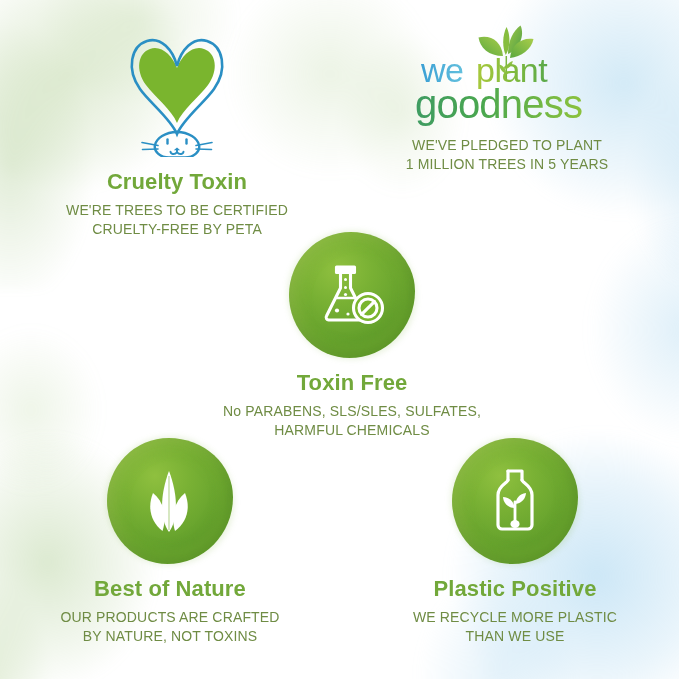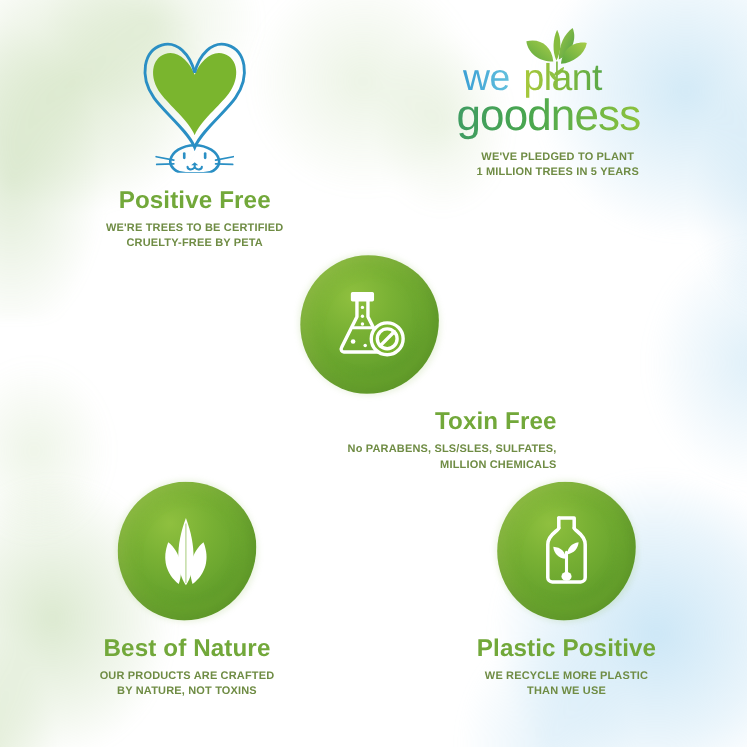--- a/index.html
+++ b/index.html
@@ -81,33 +81,33 @@
   }
   .panel-title {
     font-size: 22px;
     font-weight: bold;
     color: #72a83a;
     letter-spacing: 0.1px;
     margin: 0;
     line-height: 1.18;
   }
   .panel-desc {
-    font-size: 10px;
-    font-weight: bold;
+    font-size: 14px;
+    font-weight: normal;
     color: #6f8c44;
     letter-spacing: 0.15px;
     line-height: 1.38;
     margin: 6px 0 0 0;
     white-space: pre-line;
   }
 
   
   #panel-cruelty-free   { left: 22px;  top: 22px;  width: 310px; }
   #panel-we-plant       { left: 352px; top: 22px;  width: 310px; }
-  #panel-toxin-free     { left: 166px; top: 232px; width: 340px; text-align: right; }
+  #panel-toxin-free     { left: 182px; top: 232px; width: 340px; }
   #panel-best-of-nature { left: 15px;  top: 438px; width: 310px; }
   #panel-plastic-pos    { left: 360px; top: 438px; width: 310px; }
 
   .icon-holder {
     width: 100%;
     display: flex;
     justify-content: center;
     align-items: flex-end;
   }
 
@@ -199,21 +199,21 @@
         <path d="M65.5 117.5 L65.5 121.5" stroke="#2a8fc4" stroke-width="2.4" stroke-linecap="round"></path>
         <path d="M84.5 117.5 L84.5 121.5" stroke="#2a8fc4" stroke-width="2.4" stroke-linecap="round"></path>
 
         <path d="M75 125.5 L71.8 128.2 L78.2 128.2 Z" fill="#2a8fc4"></path>
         <path d="M75 128.2 L75 130.2 M75 130.2 C 72.5 133.2, 68.5 132.2, 68.5 129.6 M75 130.2 C 77.5 133.2, 81.5 132.2, 81.5 129.6" fill="none" stroke="#2a8fc4" stroke-width="1.9" stroke-linecap="round"></path>
 
         <path d="M56 123.5 L40 120.5 M56 127 L40.5 127.5 M94 123.5 L110 120.5 M94 127 L109.5 127.5" stroke="#2a8fc4" stroke-width="1.6" stroke-linecap="round" fill="none"></path>
       </svg>
     </div>
     <div class="title-row">
-      <p class="panel-title">Positive Free</p>
+      <p class="panel-title">Cruelty Toxin</p>
       <p class="panel-desc">WE'RE TREES TO BE CERTIFIED
 CRUELTY-FREE BY PETA</p>
     </div>
   </div>
 
   <div class="panel" id="panel-we-plant">
     <div class="icon-holder">
       <svg id="we-plant-goodness-logo" viewBox="0 0 200 108">
         <defs>
           <linearGradient id="gradBlue" x1="0" y1="0" x2="1" y2="0">
@@ -285,21 +285,21 @@
 
           <circle cx="53" cy="50" r="14.5" fill="#7ab52e" stroke="#ffffff" stroke-width="3.1"></circle>
           <circle cx="53" cy="50" r="9" fill="none" stroke="#ffffff" stroke-width="3.1"></circle>
           <path d="M46.6 56.4 L59.4 43.6" stroke="#ffffff" stroke-width="3.1" stroke-linecap="round"></path>
         </svg>
       </div>
     </div>
     <div class="title-row">
       <p class="panel-title">Toxin Free</p>
       <p class="panel-desc">No PARABENS, SLS/SLES, SULFATES,
-MILLION CHEMICALS</p>
+HARMFUL CHEMICALS</p>
     </div>
   </div>
 
   <div class="panel" id="panel-plastic-pos">
     <div class="icon-holder">
       <div class="badge">
         <div class="badge-blob"></div>
         <svg class="badge-glyph" viewBox="0 0 74 74">
           <g fill="none" stroke="#ffffff" stroke-width="3.2" stroke-linejoin="round" stroke-linecap="round">
 

